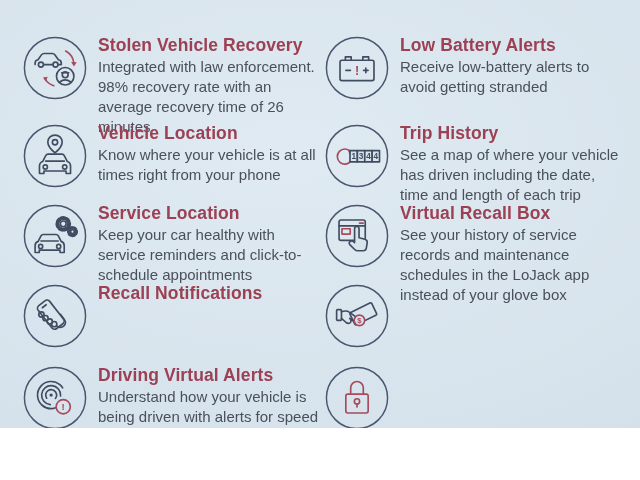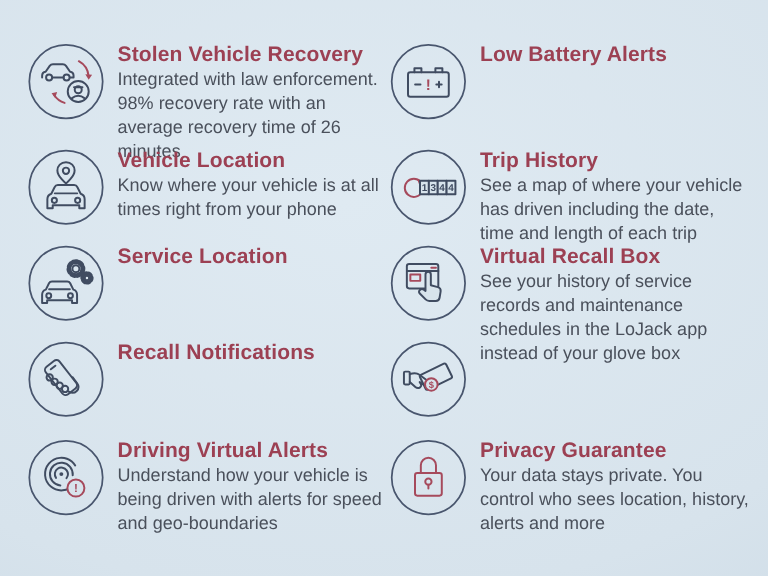--- a/index.html
+++ b/index.html
@@ -1,18 +1,18 @@
 <!DOCTYPE html>
 <html><head>
 <meta charset="utf-8">
 <style>
   html,body { margin:0; padding:0; }
   body { font-family:"Liberation Sans", sans-serif; }
   #page {
-    width:640px; height:480px; position:relative; overflow:hidden;
+    width:640px; height:428px; position:relative; overflow:hidden;
     background: radial-gradient(140% 125% at 45% 35%, #dfeaf2 0%, #d7e3ec 55%, #c7d6e2 100%);
   }
   .grid {
     position:absolute; top:34px; left:22px;
     display:grid;
     grid-template-columns:302px 300px;
     grid-template-rows:88px 80px 80px 82px 1fr;
     grid-auto-flow:column;
   }
   .feature { display:flex; align-items:flex-start; }
@@ -99,20 +99,21 @@
             <circle cx="52" cy="29.5" r="1.9"></circle>
           </g>
           <path d="M13.5 51 v-7 q0 -3.6 3.2 -4.5 l2.7 -5.4 q.8 -1.6 2.6 -1.6 h13 q1.8 0 2.6 1.6 l2.7 5.4 q3.2 .9 3.2 4.5 v7 h-4.3 v-2.4 H17.8 V51 z"></path>
           <path d="M19.5 39.1 h17.8"></path>
           <circle cx="19.2" cy="44.8" r="2.1"></circle>
           <circle cx="37.8" cy="44.8" r="2.1"></circle>
         </svg>
       </div>
       <div class="ftext">
         <h3 class="ftitle">Service Location</h3>
+        <p class="fdesc">Keep your car healthy with service reminders and click-to-schedule appointments</p>
       </div>
     </div>
 
     <div class="feature">
       <div class="icon-wrap">
         <svg class="ic" viewBox="0 0 68 68">
           <circle class="o" cx="34" cy="34" r="31.5"></circle>
           <g class="r" transform="rotate(-38 30 33)">
             <rect x="22.5" y="17.5" width="15" height="30" rx="3.5"></rect>
             <path d="M27.5 21.5 h5"></path>
@@ -154,20 +155,21 @@
           <rect x="16.5" y="26" width="35" height="21" rx="2"></rect>
           <path d="M22 26 v-3.5 h6 V26"></path>
           <path d="M40 26 v-3.5 h6 V26"></path>
           <path d="M22.6 36.5 h4.6"></path>
           <path d="M40.8 36.5 h4.6 M43.1 34.2 v4.6"></path>
           <text class="tr" x="34" y="41.5" font-size="13">!</text>
         </svg>
       </div>
       <div class="ftext">
         <h3 class="ftitle">Low Battery Alerts</h3>
+        <p class="fdesc">Receive low-battery alerts to avoid getting stranded</p>
       </div>
     </div>
 
     <div class="feature">
       <div class="icon-wrap">
         <svg class="ic" viewBox="0 0 68 68">
           <circle class="o" cx="34" cy="34" r="31.5"></circle>
           <path class="r" d="M27.2 29.2 a7.8 7.8 0 1 0 .6 10"></path>
           <path class="fill-r" d="M24.3 27.2 l5.9 1.2 -3.8 4.2 z"></path>
           <g>
@@ -225,20 +227,16 @@
     <div class="feature">
       <div class="icon-wrap">
         <svg class="ic" viewBox="0 0 68 68">
           <circle class="o" cx="34" cy="34" r="31.5"></circle>
           <path class="r" d="M27.5 30 v-6.5 a6.5 6.5 0 0 1 13 0 V30"></path>
           <rect class="r" x="22.5" y="30" width="23" height="19.5" rx="2"></rect>
           <circle class="r" cx="34" cy="37.5" r="2.7"></circle>
           <path class="r" d="M34 40.2 v3.2"></path>
         </svg>
       </div>
-      <div class="ftext">
-        <h3 class="ftitle">Privacy Guarantee</h3>
-        <p class="fdesc">Your data stays private. You control who sees location, history, alerts and more</p>
-      </div>
     </div>
 
   </div>
 </div>
 
 </body></html>

